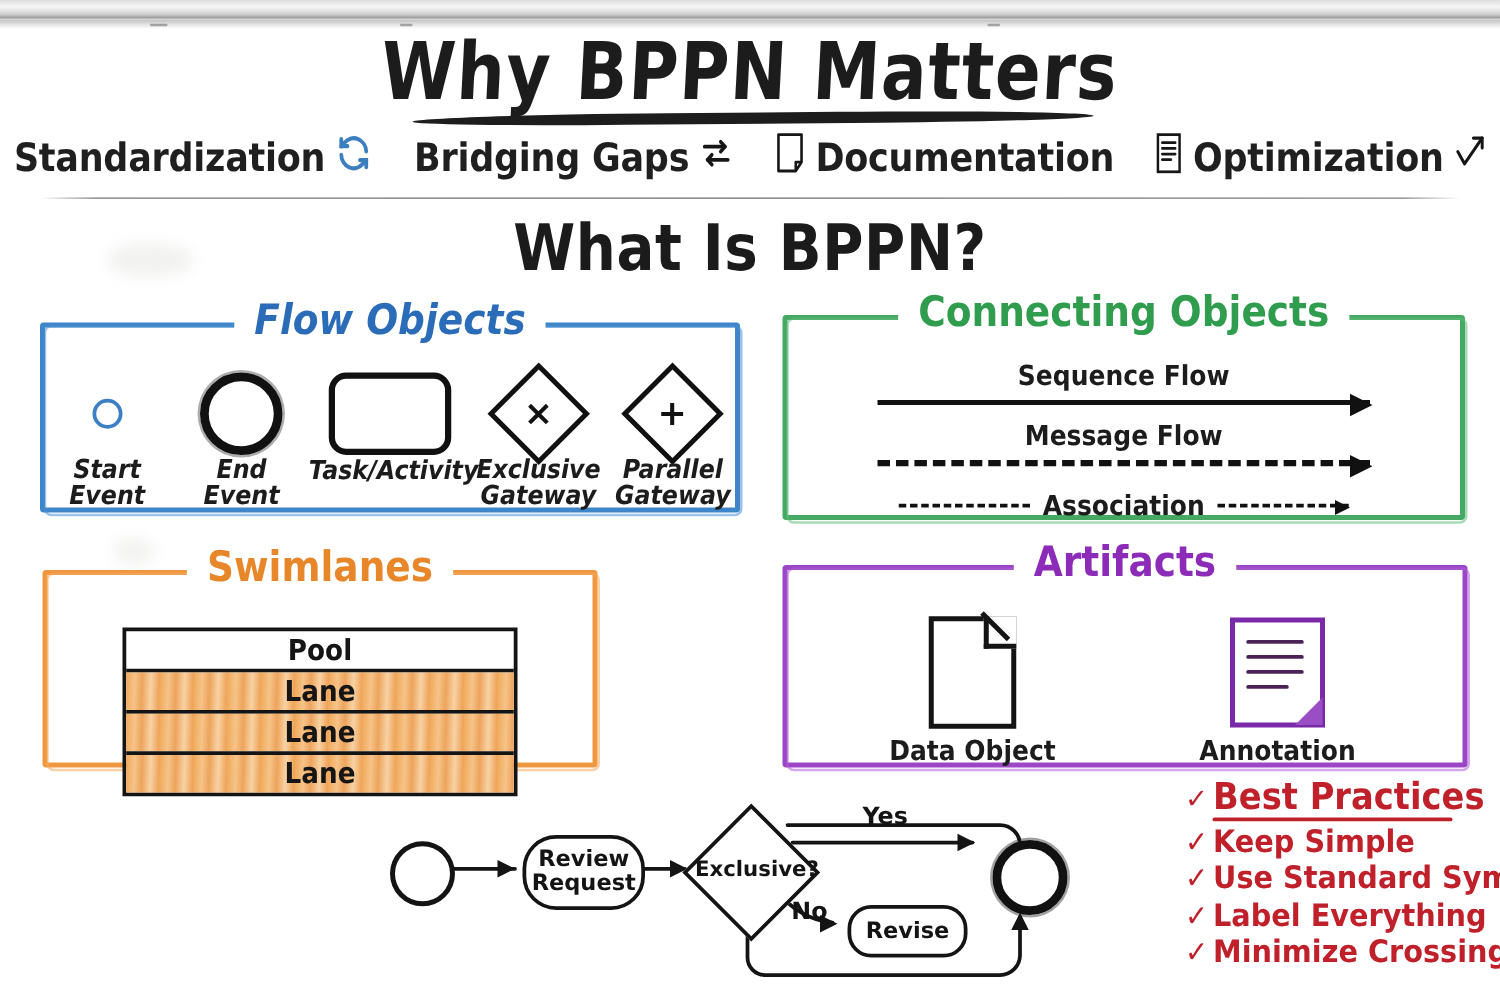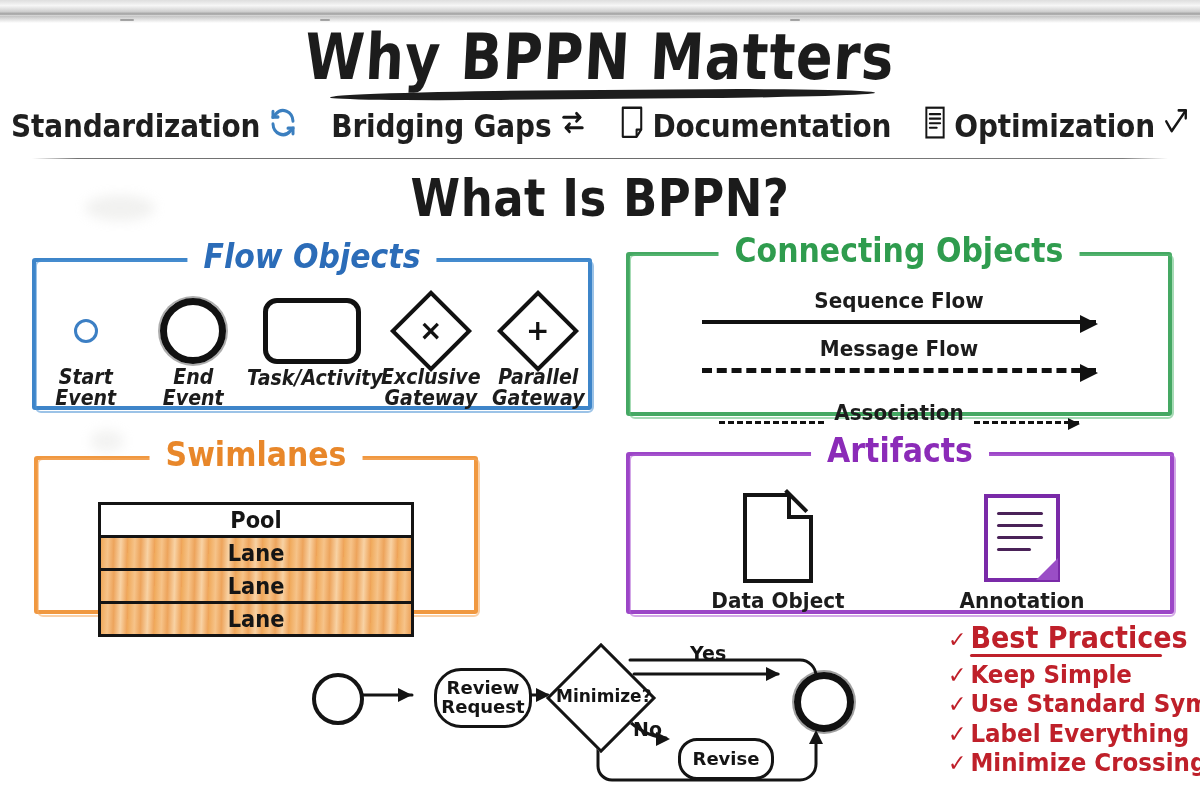--- a/index.html
+++ b/index.html
@@ -106,21 +106,21 @@
 
   
   .co-wrap { position:absolute; left:0; top:36px; width:100%; }
   .co-row { position:relative; height: 48px; }
   .co-label { position:absolute; left:0; top:0; width:100%; text-align:center; font-size:20px; font-weight:600; color:#1c1c1c; transform:scaleY(1.1); }
   .co-line { position:absolute; left: 14%; top: 32px; width: 72%; height: 0; }
   .ln-solid { border-top: 4px solid #111; }
   .ln-dash { border-top: 5px dashed #111; }
   .arrow-h { position:absolute; right:-2px; top:-9px; width:0; height:0; border-left: 18px solid #111; border-top: 9px solid transparent; border-bottom: 9px solid transparent; }
   .arrow-h.small { border-left-width: 12px; border-top-width: 6px; border-bottom-width: 6px; right:-1px; top:-6px; }
-  .assoc-row { position:relative; height:40px; display:flex; align-items:flex-end; justify-content:center; gap:10px; }
+  .assoc-row { position:relative; height:40px; display:flex; align-items:center; justify-content:center; gap:10px; }
   .assoc-seg { width: 105px; border-top: 3px dashed #111; position:relative; }
 
   
   .pool {
     position:absolute; left: 50%; transform: translateX(-50%);
     top: 46px; width: 310px; border: 3px solid #141414;
   }
   .pool-row { height: 30px; border-bottom: 3px solid #141414; display:flex; align-items:center; justify-content:center;
               font-size: 21px; font-weight:600; color:#151515; transform-origin:center; }
   .pool-row:last-child { border-bottom: 0; }
@@ -408,34 +408,34 @@
         <polygon points="250,65 236,58 236,72"></polygon>
         <polygon points="480,44 466,37 466,51"></polygon>
         <polygon points="299,46 292,32 306,32"></polygon>
         <polygon points="516,100 509,114 523,114"></polygon>
         <polygon points="370,109 356,102 356,116"></polygon>
       </g>
     </svg>
 
     <div class="f-circle" style="left:12px; top:43px;"></div>
 
-    <div class="f-box" style="left:134px; top:38px; width:92px; height:54px;border-radius:27px;">
+    <div class="f-box" style="left:118px; top:38px; width:92px; height:54px;border-radius:27px;">
       <div>
         <div>Review</div>
         <div>Request</div>
       </div>
     </div>
 
     <div class="f-diamond" style="left:262px; top:29px;"></div>
-    <div class="f-diamond-label" style="left:256px; top:56px;">Minimize?</div>
+    <div class="f-diamond-label" style="left:256px; top:56px;">Exclusive?</div>
 
     <div class="f-edge-label" style="left:390px; top:12px;">Yes</div>
     <div class="f-edge-label" style="left:333px; top:88px;">No</div>
 
-    <div class="f-box" style="left:378px; top:108px; width:90px; height:36px;border-radius:19px;">
+    <div class="f-box" style="left:378px; top:94px; width:90px; height:36px;border-radius:19px;">
       <span>Revise</span>
     </div>
 
     <div class="f-end" style="left:494px; top:42px;"></div>
   </div>
 
   <div class="bp">
     <div>
       <span class="chk">✓</span><span class="bp-head">Best Practices</span>
     </div>

